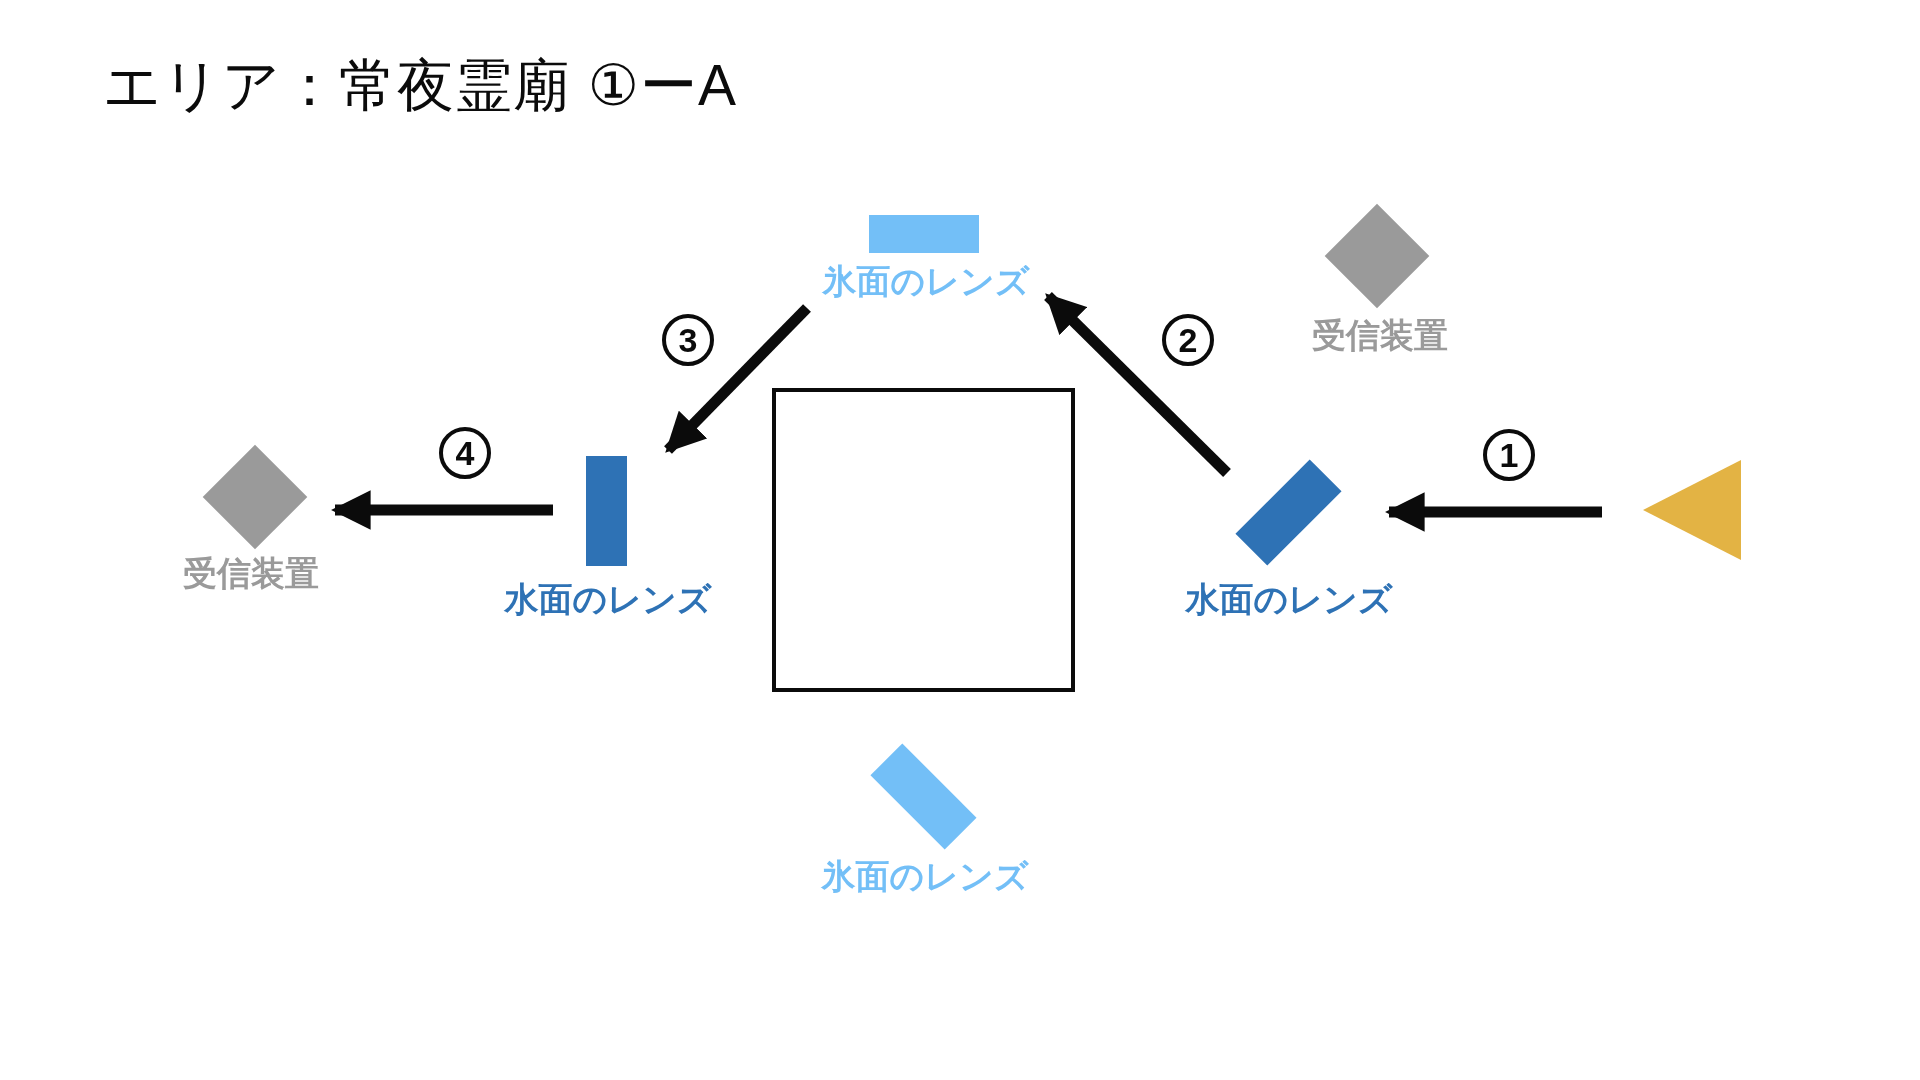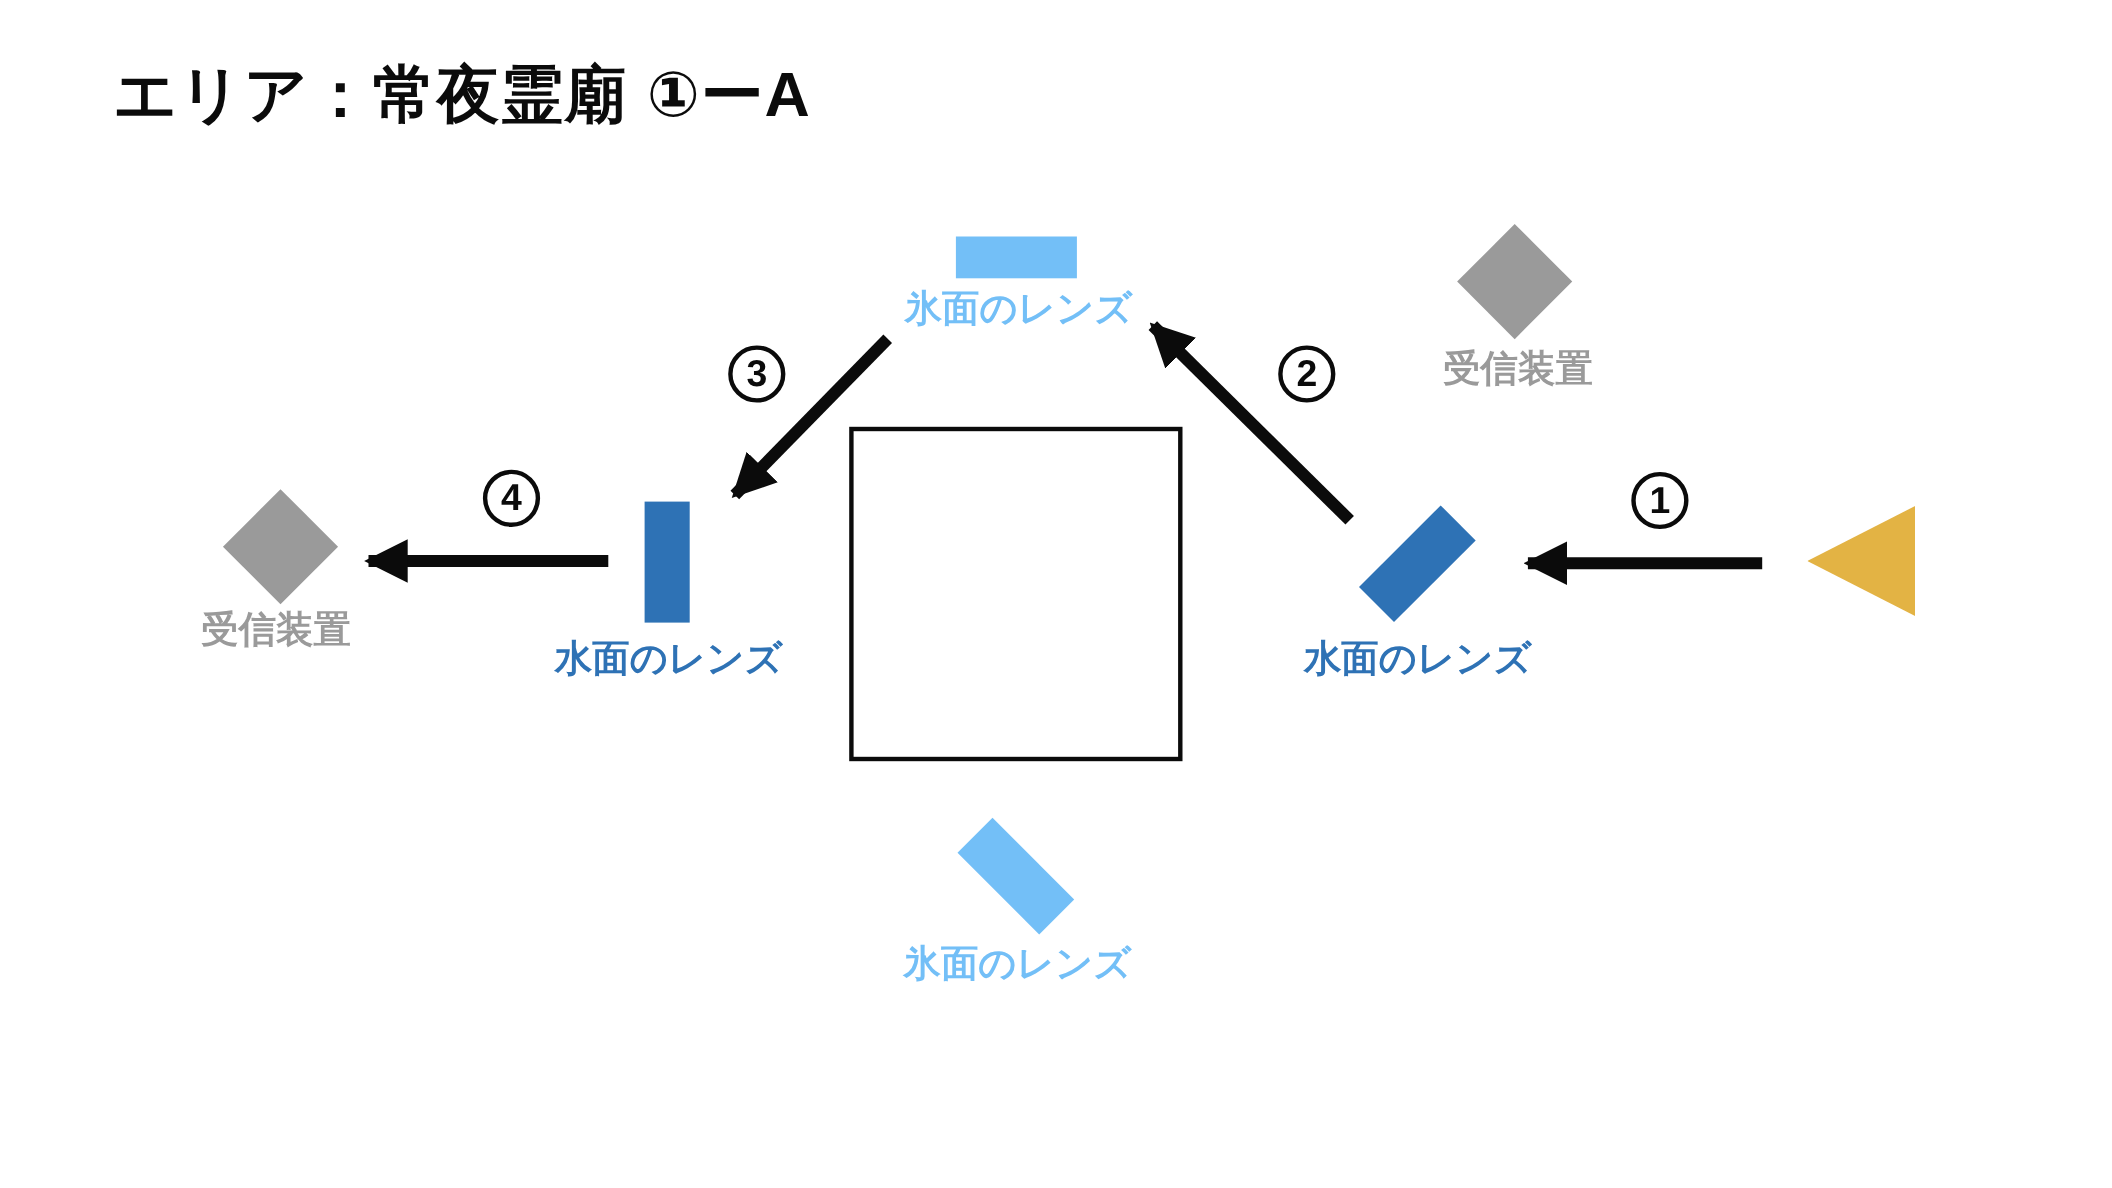--- a/index.html
+++ b/index.html
@@ -1,21 +1,21 @@
 <!DOCTYPE html>
 <html style="--ice: #73BFF7; --water: #2E72B5; --receiver: #9A9A9A; --emitter: #E3B344; --beam: #0B0B0B; --text: #0B0B0B;"><head>
 <meta charset="utf-8">
 <style>
   html,body{margin:0;padding:0;background:#ffffff;}
   body{font-family:"Liberation Sans","DejaVu Sans",sans-serif;}
   .stage{position:relative;width:1920px;height:1080px;background:#ffffff;overflow:hidden;}
 
   .page-title{
     position:absolute;left:103px;top:48px;
-    font-size:57px;font-weight:bold;color:var(--text,#0b0b0b);
+    font-size:57px;font-weight:normal;color:var(--text,#0b0b0b);
     letter-spacing:1px;white-space:nowrap;margin:0;
   }
 
   .beam-layer{position:absolute;left:0;top:0;width:1920px;height:1080px;}
   .beam-layer line{stroke:var(--beam,#0b0b0b);stroke-width:11;}
   #arrowhead path{fill:var(--beam,#0b0b0b);}
 
   .central-square{
     position:absolute;left:772px;top:388px;width:303px;height:304px;
     border:4px solid #0b0b0b;box-sizing:border-box;background:#ffffff;

